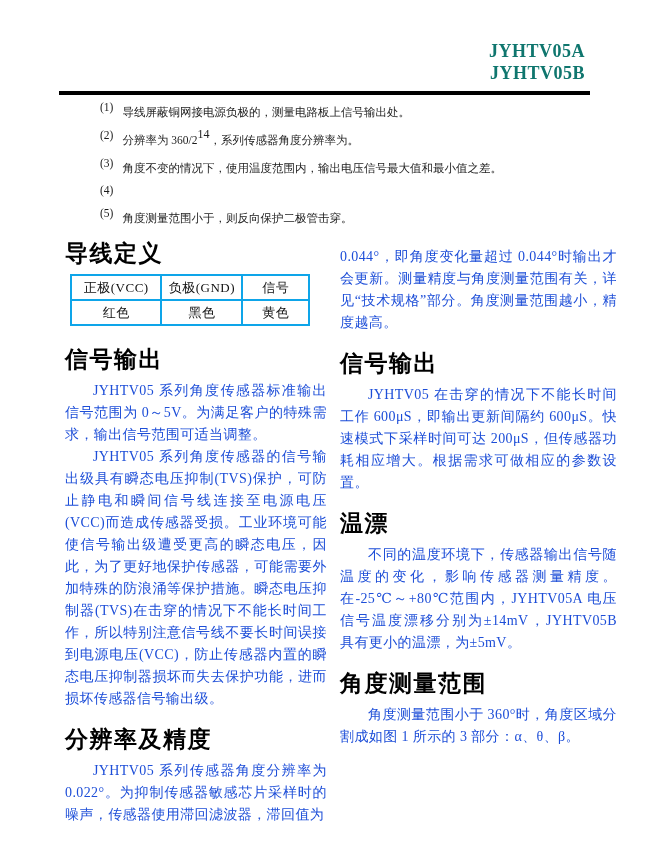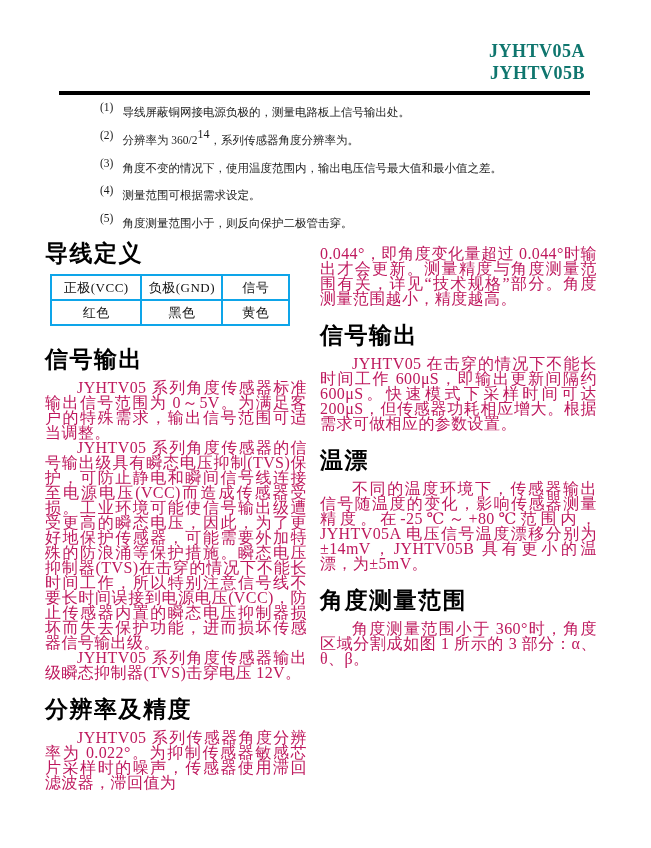--- a/index.html
+++ b/index.html
@@ -49,43 +49,43 @@
     line-height: 16px;
     margin-bottom: 7px;
     white-space: nowrap;
   }
   .note .marker { margin-right: 9px; flex: none; }
   .note sup { font-size: 12px; position: relative; top: -1px; }
   
   .columns {
     position: absolute;
     top: 238px;
-    left: 45px;
+    left: 65px;
     width: 552px;
     display: flex;
     gap: 13px;
   }
   .col-left  { width: 262px; flex: none; }
   .col-right { width: 277px; flex: none; }
   h2.sec {
     font-family: "DejaVu Sans", "Liberation Sans", sans-serif;
     font-weight: 700;
     font-size: 23px;
     line-height: 30px;
     letter-spacing: 1.5px;
     color: #000;
     margin: 0 0 6px 0;
   }
   h2.sec.gap { margin-top: 14px; }
   p.body {
-    font-size: 16px;
-    line-height: 15px;
+    font-size: 14px;
+    line-height: 22px;
     letter-spacing: 0.4px;
     text-align: justify;
-    color: #be185d;
+    color: #1d4ed8;
   }
   p.body.indent { text-indent: 2em; }
   
   table.wires {
     width: 240px;
     margin: 6px 0 0 5px;
     border-collapse: collapse;
     table-layout: fixed;
   }
   table.wires td {
@@ -120,21 +120,20 @@
     <div class="note">
       <span class="marker">(2)</span>
       <span><span>分辨率为 360/2</span><sup>14</sup><span>，系列传感器角度分辨率为。</span></span>
     </div>
     <div class="note">
       <span class="marker">(3)</span>
       <span><span>角度不变的情况下，使用温度范围内，输出电压信号最大值和最小值之差。</span><sup></sup><span></span></span>
     </div>
     <div class="note">
       <span class="marker">(4)</span>
-      <span><span>测量范围可根据需求设定。</span><sup></sup><span></span></span>
     </div>
     <div class="note">
       <span class="marker">(5)</span>
       <span><span>角度测量范围小于，则反向保护二极管击穿。</span><sup></sup><span></span></span>
     </div>
   </div>
 
   <div class="columns">
 
     <div class="col-left">
@@ -151,21 +150,20 @@
             <td class="c1">红色</td>
             <td class="c2">黑色</td>
             <td class="c3">黄色</td>
           </tr>
         </tbody>
       </table>
 
       <h2 class="sec gap" style="margin-top:18px;">信号输出</h2>
       <p class="body indent">JYHTV05 系列角度传感器标准输出信号范围为 0～5V。为满足客户的特殊需求，输出信号范围可适当调整。</p>
       <p class="body indent">JYHTV05 系列角度传感器的信号输出级具有瞬态电压抑制(TVS)保护，可防止静电和瞬间信号线连接至电源电压(VCC)而造成传感器受损。工业环境可能使信号输出级遭受更高的瞬态电压，因此，为了更好地保护传感器，可能需要外加特殊的防浪涌等保护措施。瞬态电压抑制器(TVS)在击穿的情况下不能长时间工作，所以特别注意信号线不要长时间误接到电源电压(VCC)，防止传感器内置的瞬态电压抑制器损坏而失去保护功能，进而损坏传感器信号输出级。</p>
-      <p class="body indent">JYHTV05 系列角度传感器输出级瞬态抑制器(TVS)击穿电压 12V。</p>
 
       <h2 class="sec gap">分辨率及精度</h2>
       <p class="body indent">JYHTV05 系列传感器角度分辨率为 0.022°。为抑制传感器敏感芯片采样时的噪声，传感器使用滞回滤波器，滞回值为</p>
     </div>
 
     <div class="col-right">
       <p class="body" style="margin-top:8px;">0.044°，即角度变化量超过 0.044°时输出才会更新。测量精度与角度测量范围有关，详见“技术规格”部分。角度测量范围越小，精度越高。</p>
 
       <h2 class="sec gap">信号输出</h2>
       <p class="body indent">JYHTV05 在击穿的情况下不能长时间工作 600μS，即输出更新间隔约 600μS。快速模式下采样时间可达 200μS，但传感器功耗相应增大。根据需求可做相应的参数设置。</p>

